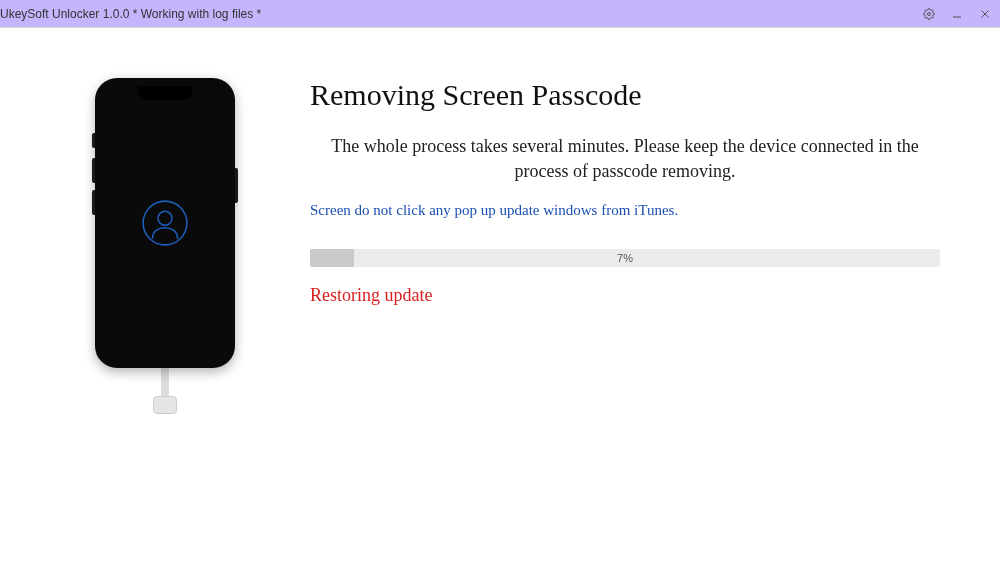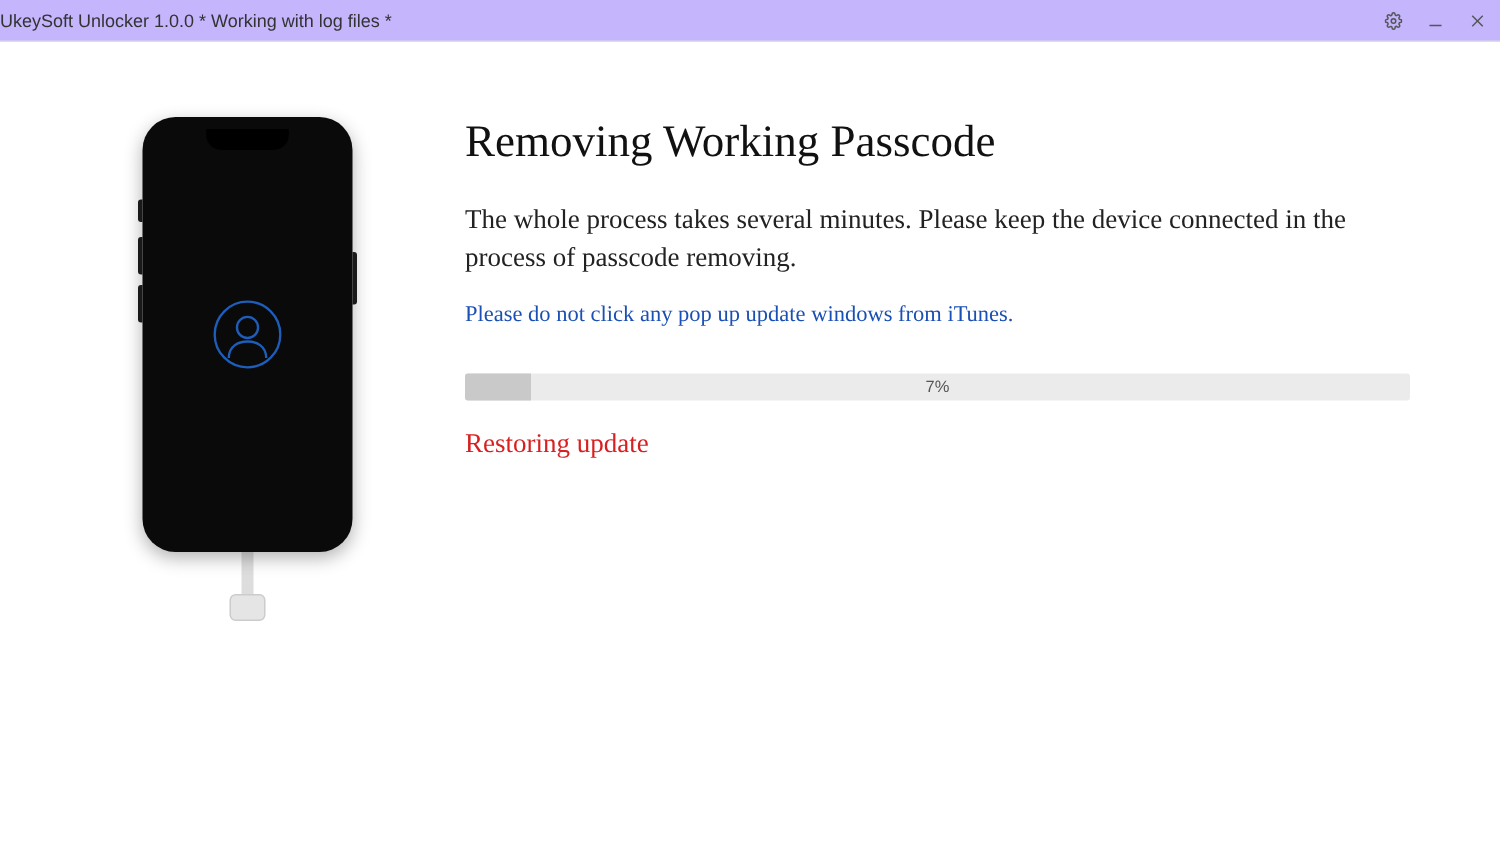--- a/index.html
+++ b/index.html
@@ -145,20 +145,21 @@
       font-size: 30px;
       font-weight: normal;
       color: #111;
       margin-bottom: 22px;
     }
     .description {
       font-size: 18px;
       color: #222;
       line-height: 1.4;
       margin-bottom: 18px;
+      text-align: center;
     }
     .warning {
       font-size: 15px;
       color: #1a4fb3;
       margin-bottom: 30px;
     }
     .progress-bar {
       width: 100%;
       height: 18px;
       background: #ebebeb;
@@ -222,22 +223,22 @@
         <circle cx="32" cy="32" r="28"></circle>
         <circle cx="32" cy="26" r="9"></circle>
         <path d="M16 52 C16 42, 24 38, 32 38 C40 38, 48 42, 48 52"></path>
       </svg>
     </div>
     <div class="phone-cable"></div>
     <div class="phone-connector"></div>
   </div>
 
   <div class="main">
-    <h1 class="heading">Removing Working Passcode</h1>
+    <h1 class="heading">Removing Screen Passcode</h1>
     <p class="description">The whole process takes several minutes. Please keep the device connected in the process of passcode removing.</p>
-    <p class="warning">Please do not click any pop up update windows from iTunes.</p>
+    <p class="warning">Screen do not click any pop up update windows from iTunes.</p>
     <div class="progress-bar">
       <div class="progress-fill" style="width:7%"></div>
       <span class="progress-text">7%</span>
     </div>
     <p class="status">Restoring update</p>
   </div>
 </div>
 
 </body></html>

